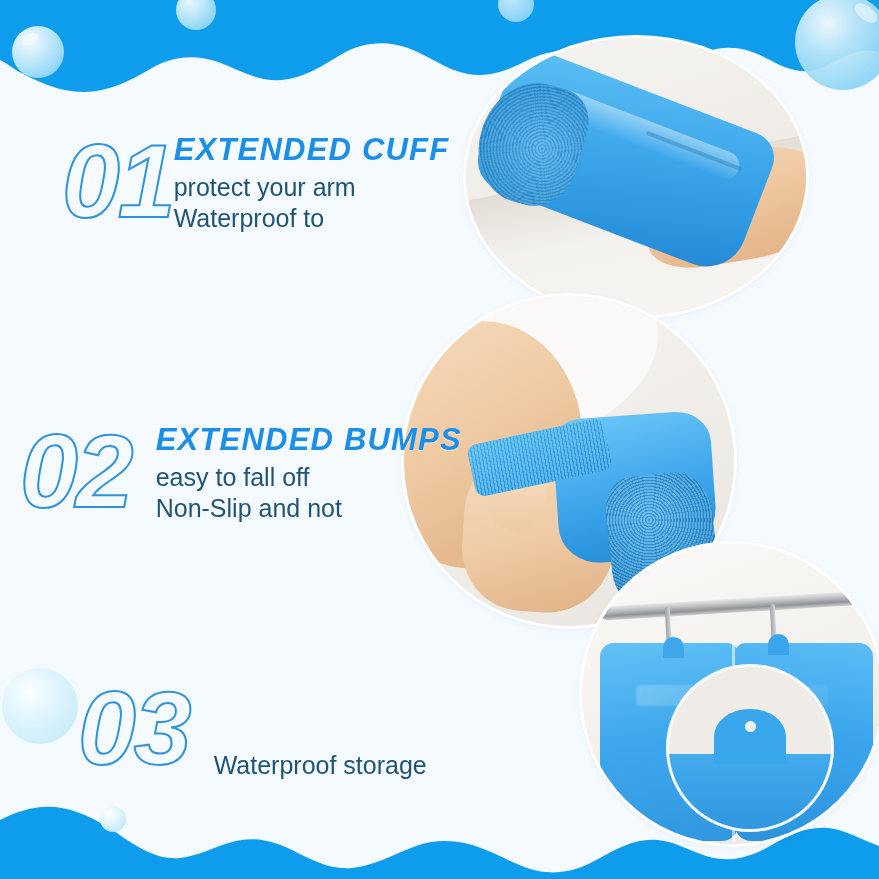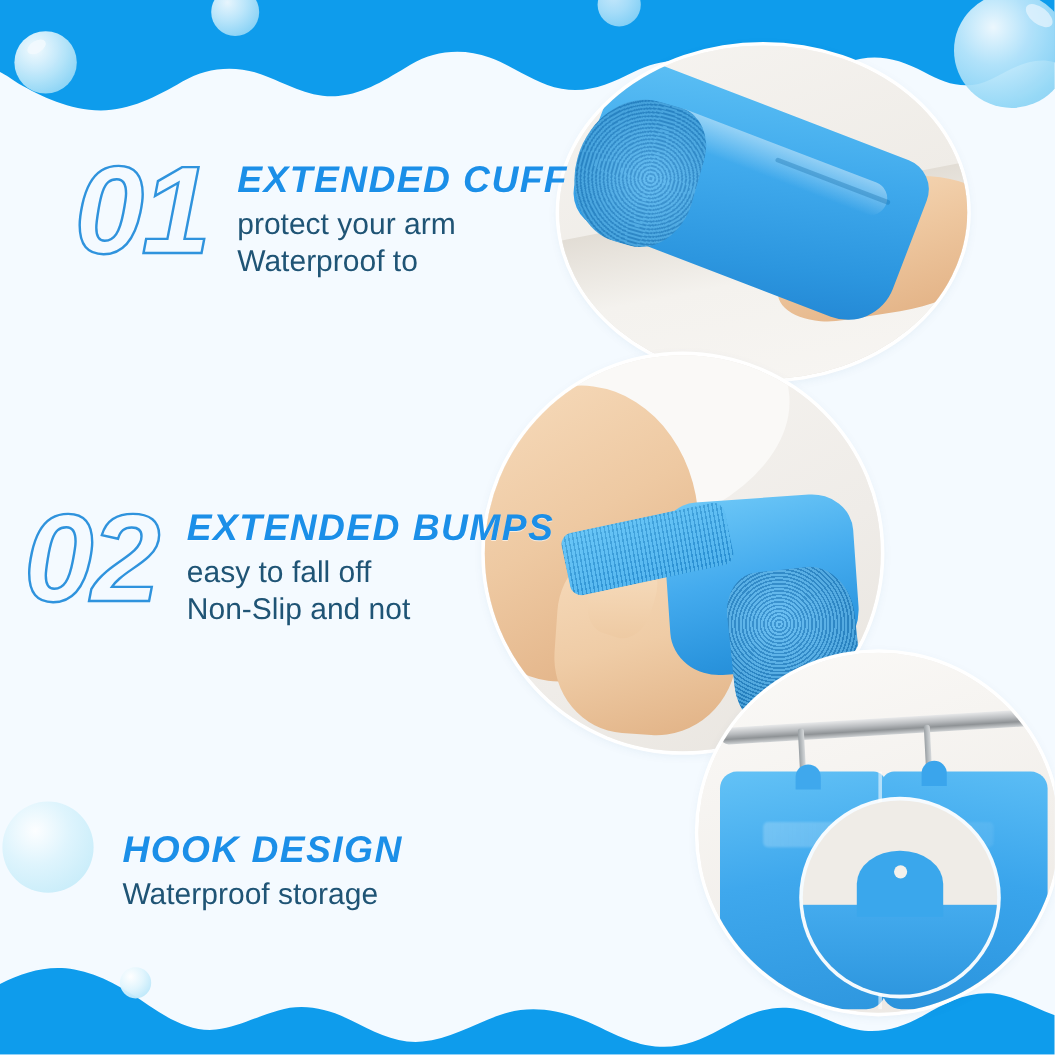--- a/index.html
+++ b/index.html
@@ -15,21 +15,21 @@
   .wave-layer{position:absolute;left:0;top:0;width:879px;height:879px;pointer-events:none;}
 
   
   .bubble{position:absolute;border-radius:50%;}
   .bubble .gloss{
     position:absolute;border-radius:50%;
     background:rgba(255,255,255,.85);
   }
 
   
-  .feature{position:absolute;display:flex;align-items:center;}
+  .feature{position:absolute;display:flex;align-items:flex-end;}
   .num{
     font-family:"Liberation Sans", sans-serif;
     font-style:italic;font-weight:700;
     font-size:104px;line-height:1;
     color:transparent;
     -webkit-text-stroke:2px #2f93dd;
     letter-spacing:-2px;
     user-select:none;
   }
   .txt{padding-top:14px;}
@@ -248,36 +248,36 @@
                     background:#3aa7ec;
                     border-radius:50% 50% 0 0;"></div>
         <div style="position:absolute;left:47%;bottom:60%;width:11px;height:11px;
                     background:#f3f1ec;border-radius:50%;"></div>
       </div>
     </div>
   </div>
 
   <div class="feature" style="left:62px;top:118px;">
     <div class="num">01</div>
-    <div class="txt" style="margin-left:24px;">
+    <div class="txt" style="">
       <p class="head">EXTENDED CUFF</p>
       <p class="sub">protect your arm</p>
       <p class="sub">Waterproof to</p>
     </div>
   </div>
 
   <div class="feature" style="left:20px;top:408px;">
     <div class="num">02</div>
     <div class="txt" style="margin-left:24px;">
       <p class="head">EXTENDED BUMPS</p>
       <p class="sub">easy to fall off</p>
       <p class="sub">Non-Slip and not</p>
     </div>
   </div>
 
   <div class="feature" style="left:78px;top:676px;">
+    <div class="num">03</div>
     <div class="txt" style="margin-left:24px;">
-      <p class="head">HOOK DESIGN</p>
       <p class="sub">Waterproof storage</p>
     </div>
   </div>
 
 </div>
 
 </body></html>

